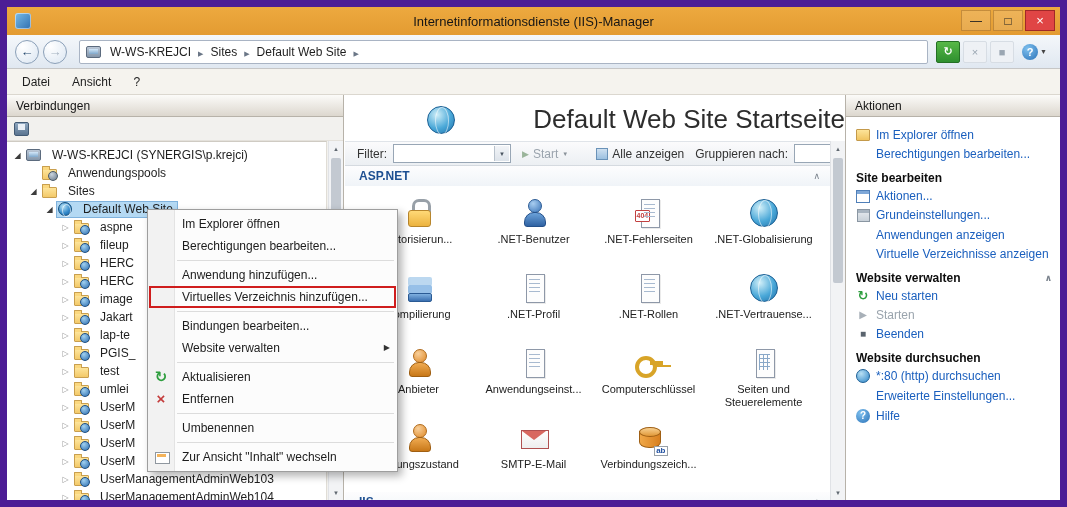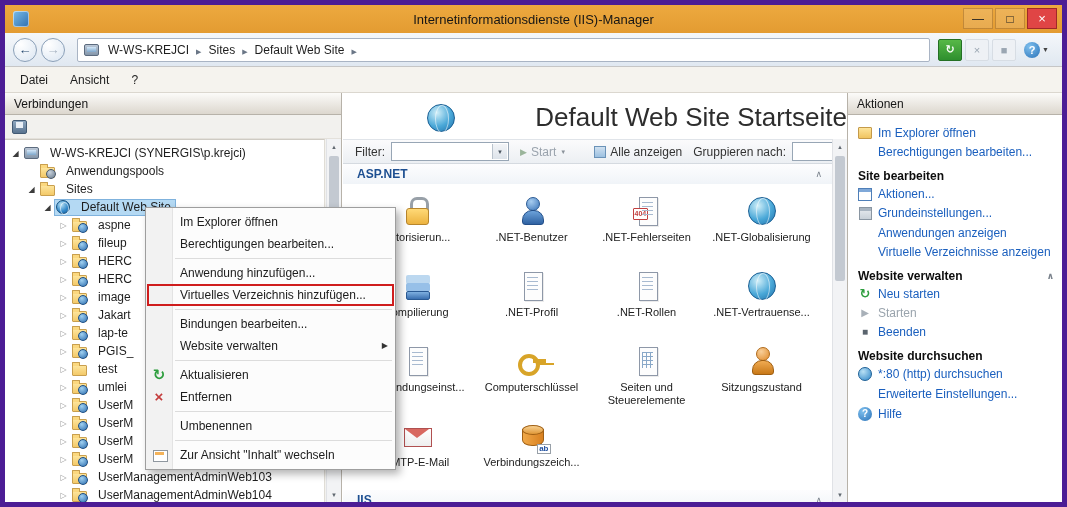--- a/index.html
+++ b/index.html
@@ -1,17 +1,17 @@
 <!DOCTYPE html>
 <html><head>
 <meta charset="utf-8">
 <style>
   *{box-sizing:border-box}
   body{margin:0;background:#8a8a8a;font-family:"Liberation Sans","DejaVu Sans",sans-serif}
-  #window{position:relative;width:1067px;height:507px;background:#fff;border:5px solid #4c1d95;overflow:hidden;font-size:12px;color:#1e1e1e}
+  #window{position:relative;width:1067px;height:507px;background:#fff;border:7px solid #4c1d95;overflow:hidden;font-size:12px;color:#1e1e1e}
 
   
   .titlebar{position:absolute;top:0;left:0;right:0;height:28px;background:linear-gradient(#eda93f,#e39b31);display:flex;align-items:center;padding-left:8px}
   .app-icon{width:16px;height:16px;border-radius:3px;background:linear-gradient(135deg,#79bce8,#2f6fb0);box-shadow:inset 0 0 0 1px rgba(255,255,255,.5);flex:none}
   .title{position:absolute;left:120px;right:120px;text-align:center;font-size:13px;color:#151515;white-space:nowrap;overflow:hidden}
   .win-controls{position:absolute;right:5px;top:3px;display:flex;gap:2px}
   .wc{width:30px;height:21px;display:flex;align-items:center;justify-content:center;font-size:12px;color:#222;background:rgba(255,255,255,.14);border:1px solid rgba(120,70,10,.35);cursor:pointer}
   .wc.close{background:#e04545;color:#fff;border-color:#a02828;font-size:13px}
 
   
@@ -409,20 +409,24 @@
           </div>
           <div class="tile">
             <div class="fi fi-page-list"></div>
             <div class="tile-label">.NET-Rollen</div>
           </div>
           <div class="tile">
             <div class="fi fi-globe-shield"></div>
             <div class="tile-label">.NET-Vertrauense...</div>
           </div>
           <div class="tile">
+            <div class="fi fi-user-key"></div>
+            <div class="tile-label">Anbieter</div>
+          </div>
+          <div class="tile">
             <div class="fi fi-page-gear"></div>
             <div class="tile-label">Anwendungseinst...</div>
           </div>
           <div class="tile">
             <div class="fi fi-key"></div>
             <div class="tile-label">Computerschlüssel</div>
           </div>
           <div class="tile">
             <div class="fi fi-page-grid"></div>
             <div class="tile-label">Seiten und Steuerelemente</div>

